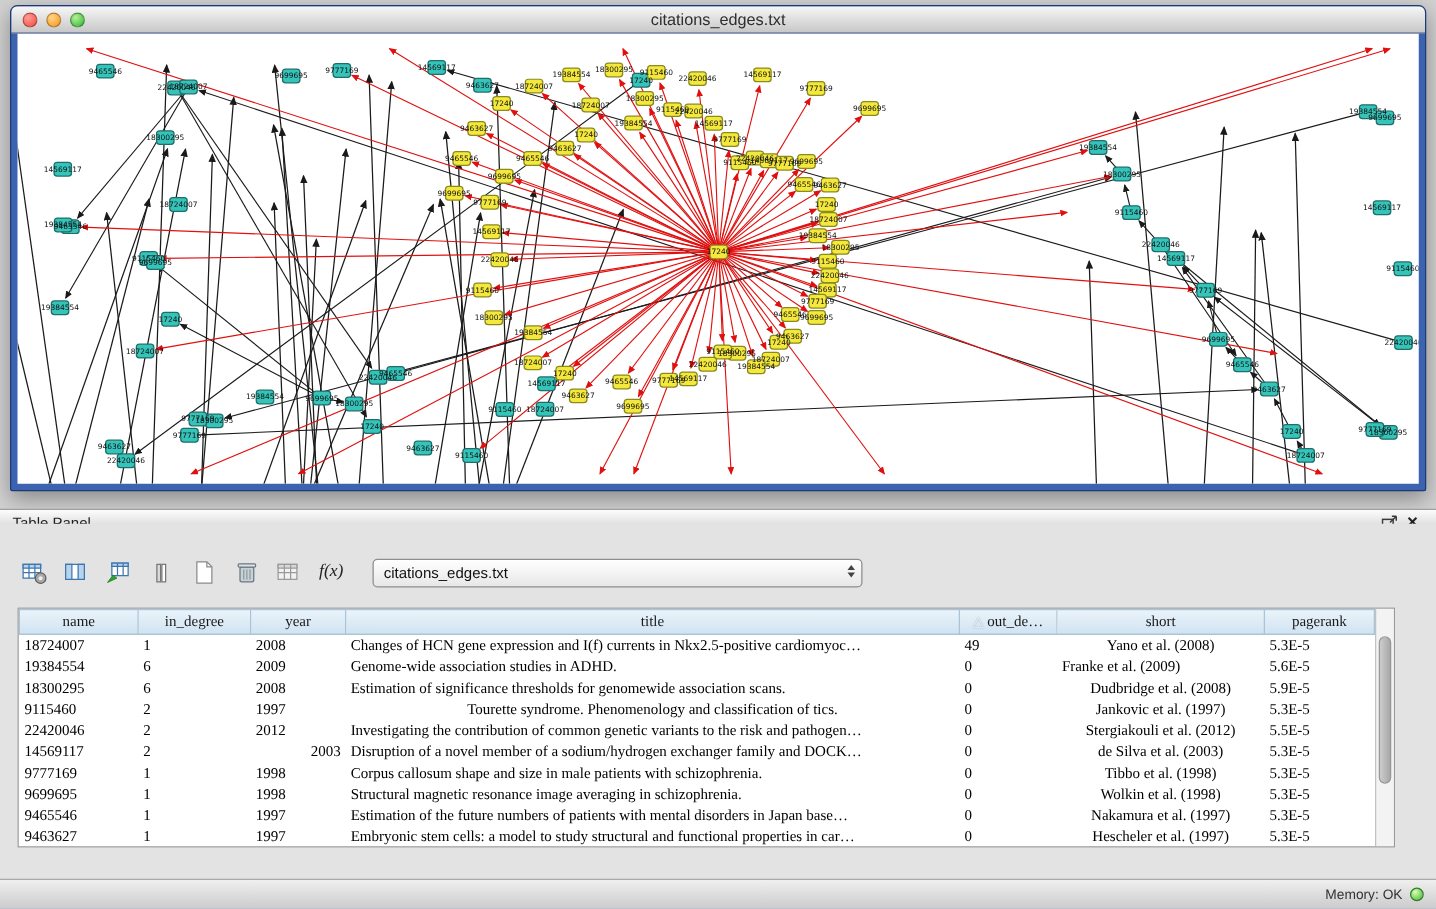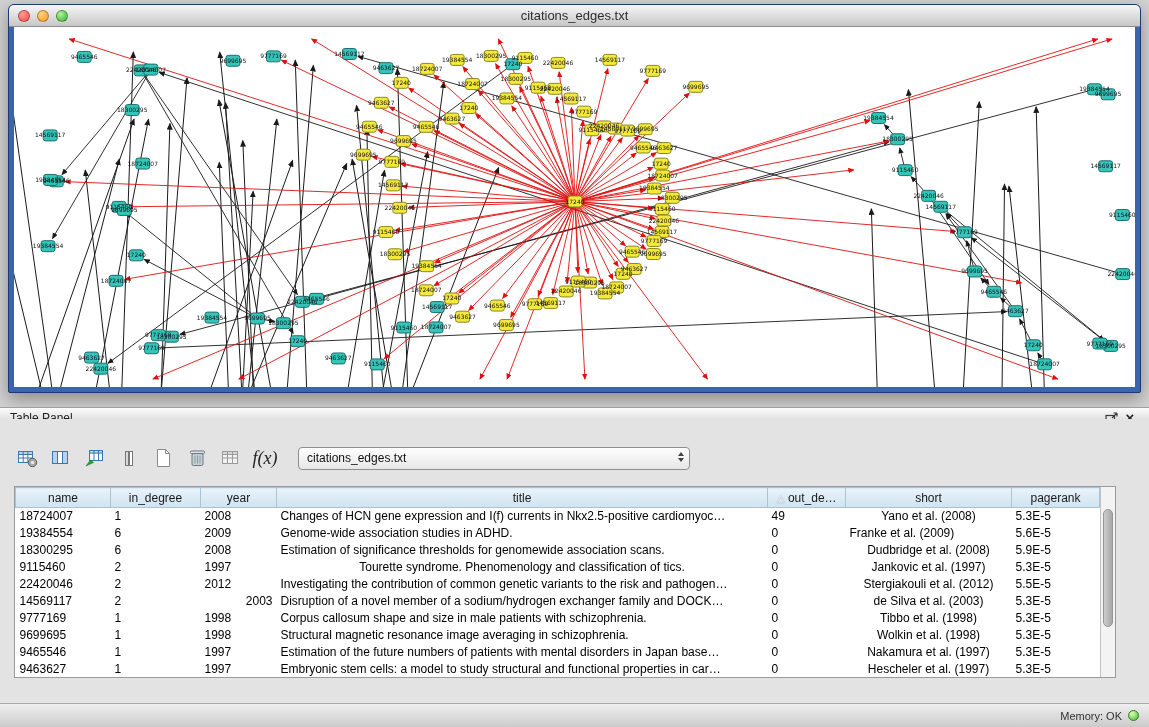--- a/index.html
+++ b/index.html
@@ -26,33 +26,33 @@
     background:linear-gradient(#fcfcfc,#cdcdcd);border-top:1px solid #9f9f9f;border-bottom:1px solid #a7a7a7;
     display:flex;align-items:center;padding:0 10px;font-size:12px;color:#1e1e1e;margin-top:11px;}
   #panel-header .spacer{flex:1;}
   .hdr-btn{display:flex;align-items:center;justify-content:center;width:18px;height:16px;background:none;border:none;cursor:default;}
   .close-x{font-size:15px;font-weight:bold;color:#222;line-height:14px;}
 
   
   #panel-body{position:absolute;left:0;top:419px;width:1149px;height:284px;background:#e3e3e3;}
   #toolbar{position:absolute;left:14px;top:26px;display:flex;align-items:center;gap:8px;}
   .tbtn{width:26px;height:26px;display:flex;align-items:center;justify-content:center;background:transparent;border:none;}
-  .fx{font-style:italic;font-family:"Liberation Serif",serif;font-size:18px;color:#222;}
+  .fx{font-style:italic;font-family:"Liberation Serif",serif;font-size:14px;color:#222;}
   #dropdown{margin-left:12px;width:392px;height:23px;border:1px solid #8e8e8e;border-radius:4px;
     background:linear-gradient(#ffffff,#e7e7e7);display:flex;align-items:center;font-size:12px;color:#111;
     padding-left:8px;position:relative;box-shadow:inset 0 1px 0 #fff;}
   .combo-arrows{position:absolute;right:5px;top:4px;display:flex;flex-direction:column;gap:2px;}
   .combo-arrows i{display:block;width:0;height:0;border-left:3.5px solid transparent;border-right:3.5px solid transparent;}
   .combo-arrows .up{border-bottom:4.5px solid #444;}
   .combo-arrows .down{border-top:4.5px solid #444;}
 
   
   #table-box{position:absolute;left:14px;top:67px;width:1102px;height:192px;background:#fff;
     border:1px solid #9a9a9a;display:flex;overflow:hidden;}
-  table{border-collapse:collapse;table-layout:fixed;font-size:12px;width:1084px;}
+  table{border-collapse:collapse;table-layout:fixed;font-size:12px;width:1084px;font-family:Liberation Serif, serif;}
   th{background:linear-gradient(#eaf3fa,#cfe3f2);border:1px solid #aac3d6;font-weight:normal;
     font-size:12px;height:20px;color:#1a1a1a;text-align:center;white-space:nowrap;overflow:hidden;}
   th .sort{color:#fafcff;text-shadow:0 0 1px #5b7a92;margin-right:3px;font-size:11px;}
   td{height:17px;line-height:17px;padding:0 4px;white-space:nowrap;overflow:hidden;color:#000;font-size:12px;}
   .vscroll{width:16px;border-left:1px solid #c2c2c2;background:#f3f3f3;position:relative;}
   .vthumb{position:absolute;left:2px;right:2px;top:22px;height:118px;border-radius:7px;
     background:linear-gradient(90deg,#cdcdcd,#a8a8a8);border:1px solid #979797;}
 
   
   #tabs{position:absolute;left:0;top:261px;width:100%;display:flex;justify-content:center;}

